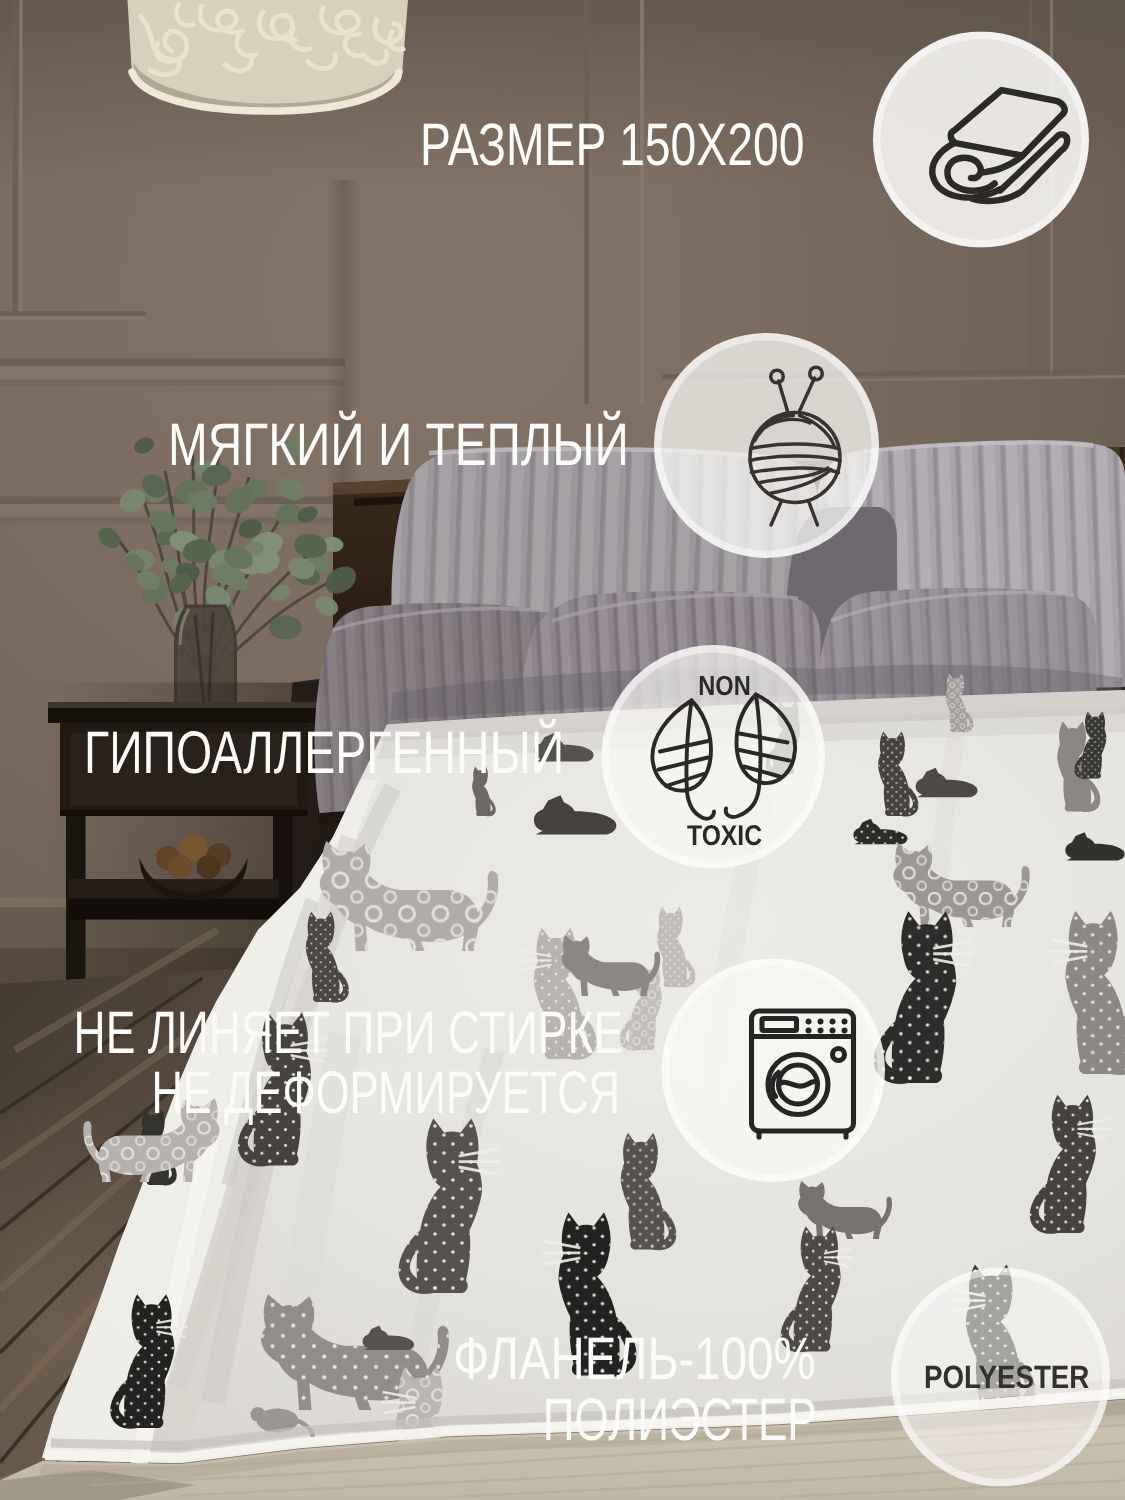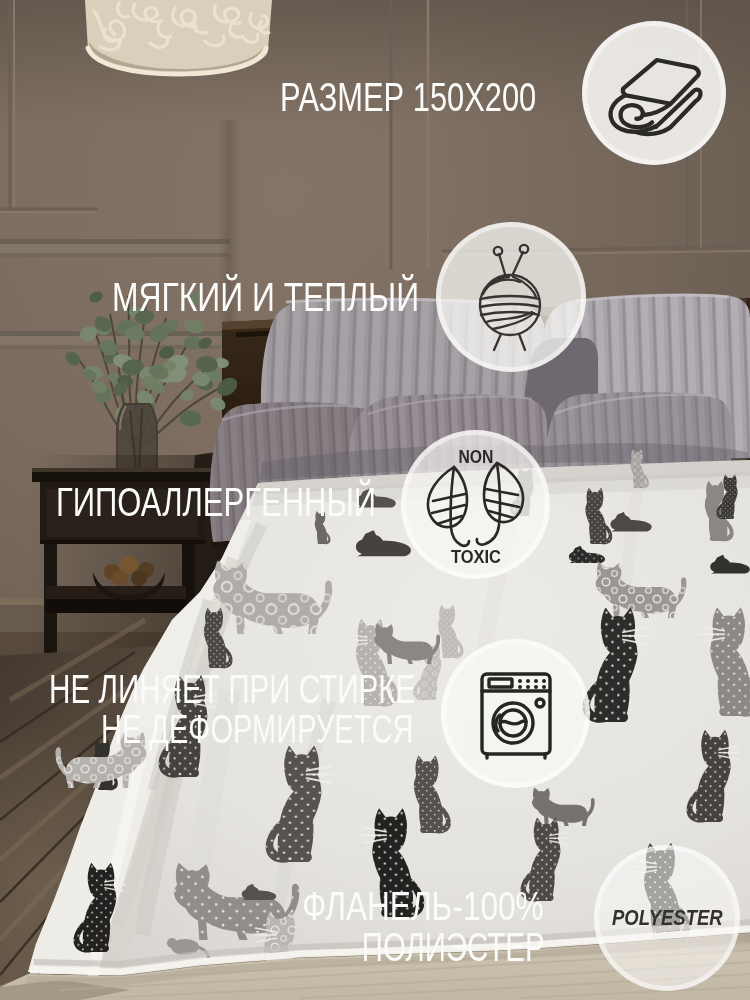--- a/index.html
+++ b/index.html
@@ -1,21 +1,21 @@
 <!DOCTYPE html>
 <html><head>
 <meta charset="utf-8">
 <style>
   html,body{margin:0;padding:0;}
   body{width:750px;height:1000px;position:relative;overflow:hidden;background:#7b6c60;
        font-family:"Liberation Sans", sans-serif;}
   .txt{position:absolute;color:#fbfbfa;font-size:40px;line-height:40px;white-space:nowrap;}
   .badge{position:absolute;border-radius:50%;box-sizing:border-box;
          background:rgba(250,249,246,0.87);border:5px solid rgba(255,255,255,0.5);
-         display:flex;align-items:center;justify-content:center;}
+         display:flex;align-items:center;justify-content:flex-end;}
 </style>
 </head>
 <body>
 
 <svg width="750" height="1000" viewBox="0 0 750 1000" style="position:absolute;left:0;top:0">
 <defs>
   <radialGradient id="wallg" cx="0.38" cy="0.28" r="1.0">
     <stop offset="0" stop-color="#847467"></stop>
     <stop offset="0.5" stop-color="#7a6b5e"></stop>
     <stop offset="1" stop-color="#66594e"></stop>
@@ -647,15 +647,15 @@
         <circle cx="70" cy="17" r="2"></circle>
         <circle cx="78" cy="17" r="2"></circle>
     <circle cx="54" cy="23" r="2"></circle>
         <circle cx="62" cy="23" r="2"></circle>
         <circle cx="70" cy="23" r="2"></circle>
         <circle cx="78" cy="23" r="2"></circle>
   </g>
 </svg>
 </div>
 
-<div class="badge" style="left:594px;top:845px;width:146px;height:146px;background:rgba(251,250,247,0.55);font-style:italic;">
+<div class="badge" style="left:594px;top:845px;width:146px;height:146px;background:rgba(251,250,247,0.55);">
   <div style="font-size:21.5px;font-weight:bold;color:#33312f;transform:scaleX(0.86);">POLYESTER</div>
 </div>
 
 </body></html>

